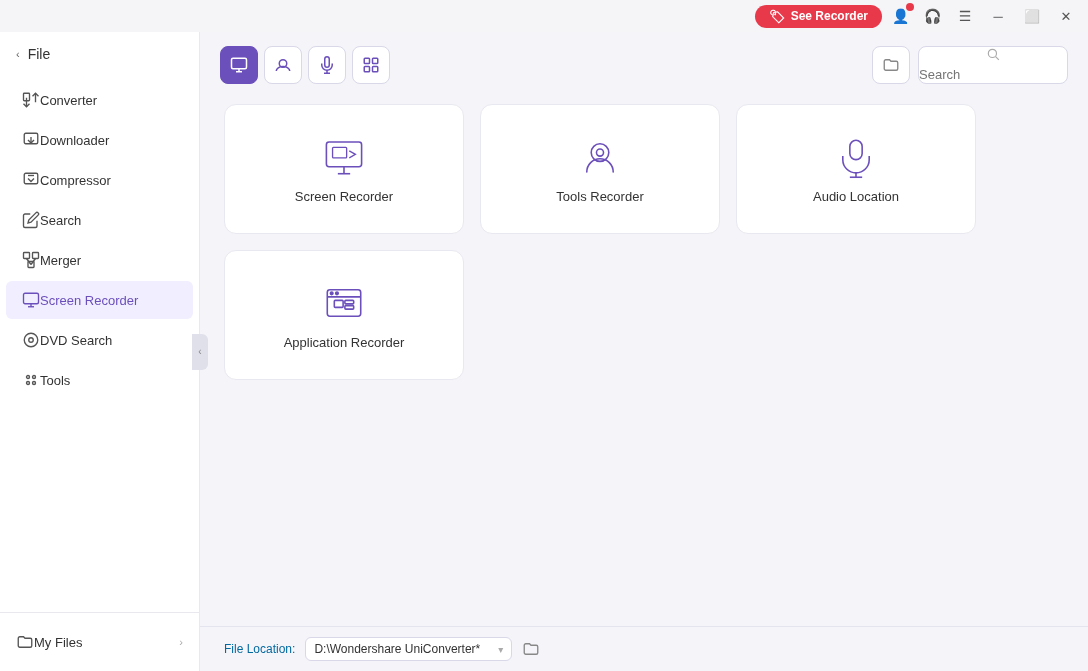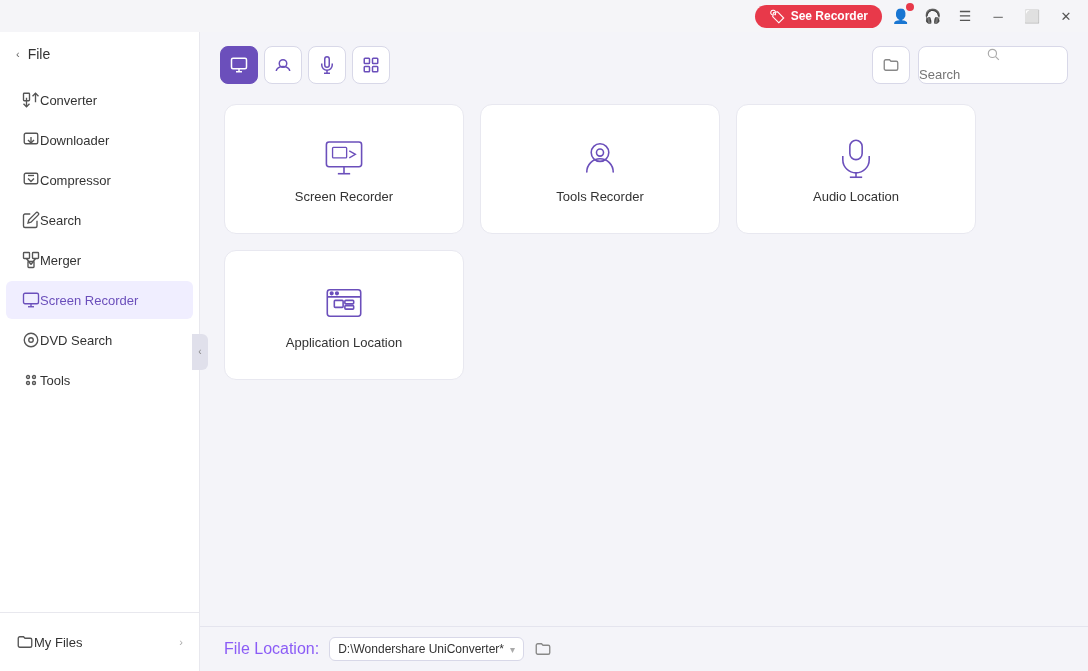--- a/index.html
+++ b/index.html
@@ -291,33 +291,33 @@
     
     .bottom-bar {
       display: flex;
       align-items: center;
       padding: 10px 24px;
       background: #f4f4f9;
       border-top: 1px solid #e4e4ee;
       gap: 10px;
     }
     .bottom-label {
-      font-size: 16px;
-      color: #8b5cf6;
+      font-size: 12px;
+      color: #0369a1;
     }
     .file-location-select {
       display: flex;
       align-items: center;
       background: #fff;
       border: 1px solid #d8d8e8;
       border-radius: 6px;
       padding: 4px 8px;
       font-size: 12px;
       color: #333;
-      gap: 6px;
+      gap: 18px;
       cursor: pointer;
       min-width: 180px;
     }
     .file-location-select .chevron { color: #aaa; font-size: 10px; }
     .folder-open-btn {
       background: none;
       border: none;
       cursor: pointer;
       font-size: 16px;
       color: #888;
@@ -569,21 +569,21 @@
             <svg width="44" height="44" viewBox="0 0 50 50" fill="none" stroke="#6b4fbb" stroke-width="1.8">
               <rect x="6" y="10" width="38" height="30" rx="3"></rect>
               <line x1="6" y1="18" x2="44" y2="18"></line>
               <circle cx="11" cy="14" r="1.5" fill="#6b4fbb"></circle>
               <circle cx="17" cy="14" r="1.5" fill="#6b4fbb"></circle>
               <rect x="14" y="22" width="10" height="8" rx="1"></rect>
               <rect x="26" y="22" width="10" height="4" rx="1"></rect>
               <rect x="26" y="28" width="10" height="4" rx="1"></rect>
             </svg>
           </div>
-          <span class="card-label">Application Location</span>
+          <span class="card-label">Application Recorder</span>
         </div>
 
       </div>
 
     </div>
 
     <div class="bottom-bar">
       <span class="bottom-label">File Location:</span>
       <div class="file-location-select">
         <span>D:\Wondershare UniConverter*</span>

